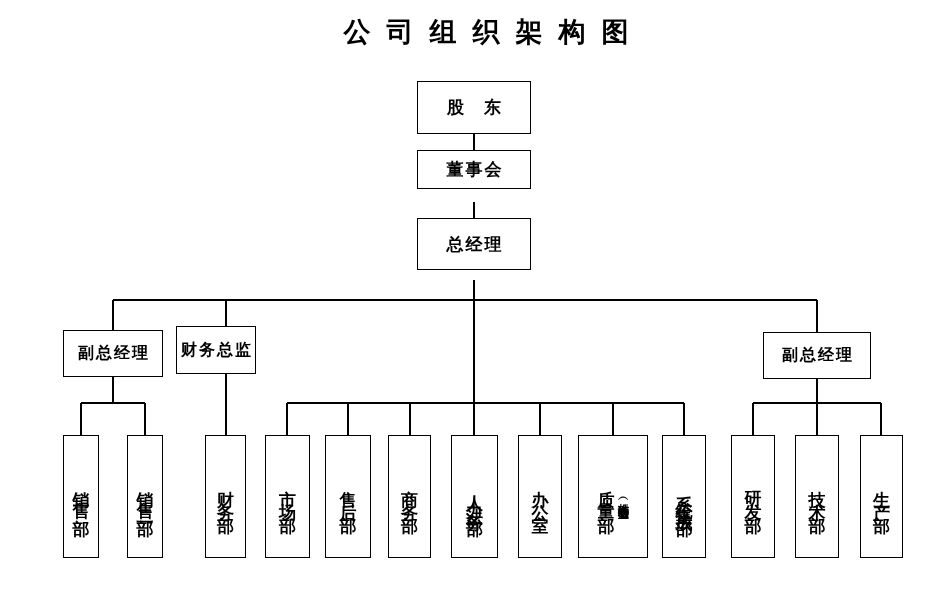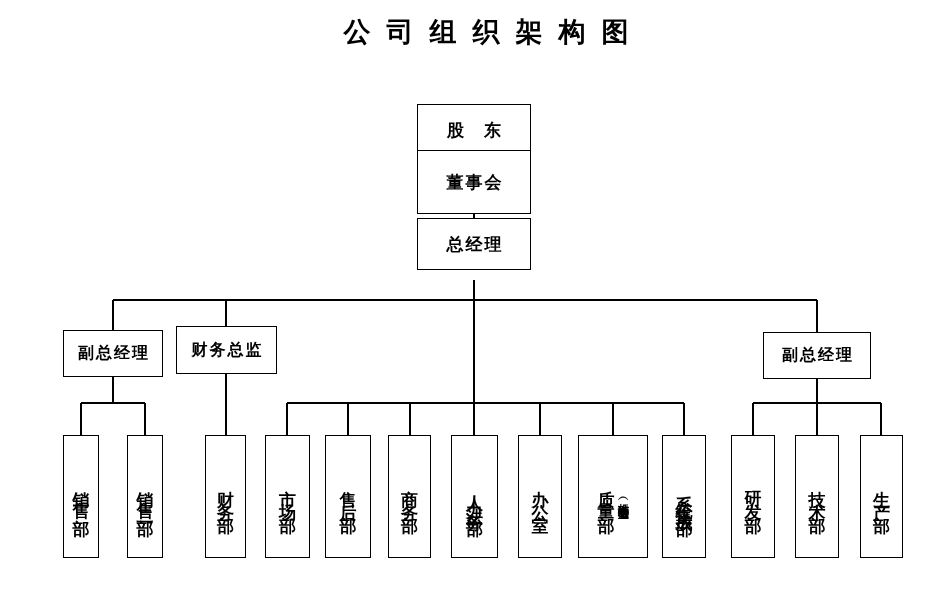--- a/index.html
+++ b/index.html
@@ -74,26 +74,26 @@
     <line x1="540" y1="403" x2="540" y2="435"></line>
     <line x1="613" y1="403" x2="613" y2="435"></line>
     <line x1="684" y1="403" x2="684" y2="435"></line>
 
     <line x1="817" y1="379" x2="817" y2="435"></line>
     <line x1="753" y1="403" x2="881" y2="403"></line>
     <line x1="753" y1="403" x2="753" y2="435"></line>
     <line x1="881" y1="403" x2="881" y2="435"></line>
   </svg>
 
-  <div class="box h-box sp-wide" style="left:417px; top:81px; width:114px; height:53px;margin-top:23px;">股东</div>
-  <div class="box h-box" style="left:417px; top:150px; width:114px; height:64px;">董事会</div>
+  <div class="box h-box sp-wide" style="left:417px; top:81px; width:114px; height:53px;">股东</div>
+  <div class="box h-box" style="left:417px; top:150px; width:114px; height:39px;">董事会</div>
   <div class="box h-box" style="left:417px; top:218px; width:114px; height:52px;">总经理</div>
 
   <div class="box h-box" style="left:63px; top:330px; width:100px; height:47px; font-size:16px;">副总经理</div>
-  <div class="box h-box" style="left:176px; top:326px; width:101px; height:48px; font-size:16px;">财务总监</div>
+  <div class="box h-box" style="left:176px; top:326px; width:80px; height:48px; font-size:16px;">财务总监</div>
   <div class="box h-box" style="left:763px; top:332px; width:108px; height:47px; font-size:16px;">副总经理</div>
 
   <div class="box v-box v4" style="left:63px; top:435px; width:36px; height:123px;">销售一部</div>
   <div class="box v-box v4" style="left:127px; top:435px; width:36px; height:123px;">销售二部</div>
   <div class="box v-box v3" style="left:205px; top:435px; width:41px; height:123px;">财务部</div>
   <div class="box v-box v3" style="left:265px; top:435px; width:45px; height:123px;">市场部</div>
   <div class="box v-box v3" style="left:325px; top:435px; width:46px; height:123px;">售后部</div>
   <div class="box v-box v3" style="left:388px; top:435px; width:43px; height:123px;">商务部</div>
   <div class="box v-box v5" style="left:451px; top:435px; width:47px; height:123px;">人力法务部</div>
   <div class="box v-box v3" style="left:518px; top:435px; width:44px; height:123px;">办公室</div>

